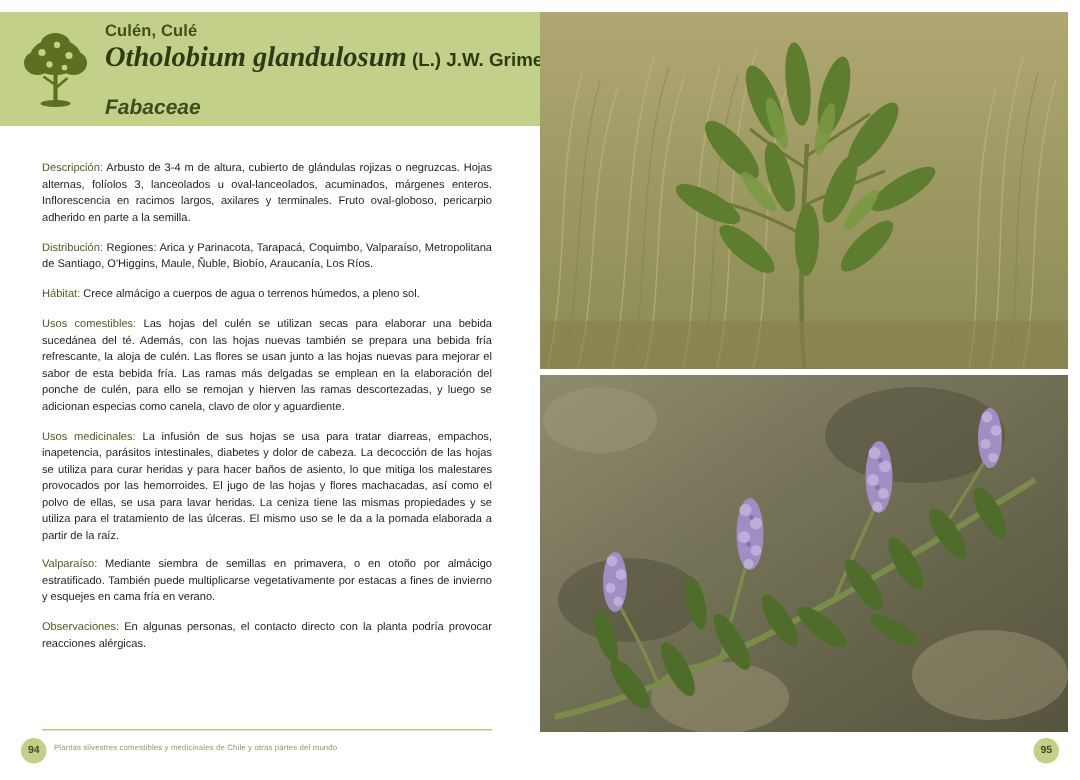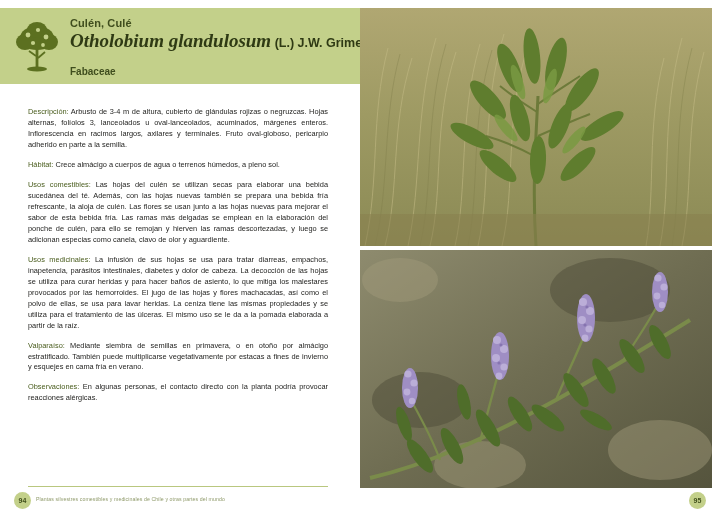--- a/index.html
+++ b/index.html
@@ -60,23 +60,24 @@
     font-size: 19px;
     color: #2f3a14;
   }
   .sci-author {
     font-family: "Liberation Sans", sans-serif;
     font-style: normal;
     font-size: 12.5px;
     color: #2f3a14;
   }
   .family {
-    font-size: 10px;
+    font-size: 14px;
     font-weight: bold;
     color: #3f4d1d;
+    font-style: italic;
   }
 
   
   .text-col {
     position: absolute;
     left: 28px;
     top: 100px;
     width: 300px;
     font-size: 7.4px;
     line-height: 1.48;
@@ -187,20 +188,21 @@
       <div class="common-name">Culén, Culé</div>
       <div class="sci-line">
         <span class="sci-name">Otholobium glandulosum</span><span class="sci-author">&nbsp;</span><span class="sci-author">(L.) J.W. Grimes</span>
       </div>
       <div class="family">Fabaceae</div>
     </div>
   </div>
 
   <div class="text-col">
     <p class="para"><span class="lbl">Descripción:</span><span> Arbusto de 3-4 m de altura, cubierto de glándulas rojizas o negruzcas. Hojas alternas, folíolos 3, lanceolados u oval-lanceolados, acuminados, márgenes enteros. Inflorescencia en racimos largos, axilares y terminales. Fruto oval-globoso, pericarpio adherido en parte a la semilla.</span></p>
+    <p class="para"><span class="lbl">Distribución:</span><span> Regiones: Arica y Parinacota, Tarapacá, Coquimbo, Valparaíso, Metropolitana de Santiago, O'Higgins, Maule, Ñuble, Biobío, Araucanía, Los Ríos.</span></p>
     <p class="para"><span class="lbl">Hábitat:</span><span> Crece almácigo a cuerpos de agua o terrenos húmedos, a pleno sol.</span></p>
     <p class="para"><span class="lbl">Usos comestibles:</span><span> Las hojas del culén se utilizan secas para elaborar una bebida sucedánea del té. Además, con las hojas nuevas también se prepara una bebida fría refrescante, la aloja de culén. Las flores se usan junto a las hojas nuevas para mejorar el sabor de esta bebida fría. Las ramas más delgadas se emplean en la elaboración del ponche de culén, para ello se remojan y hierven las ramas descortezadas, y luego se adicionan especias como canela, clavo de olor y aguardiente.</span></p>
     <p class="para"><span class="lbl">Usos medicinales:</span><span> La infusión de sus hojas se usa para tratar diarreas, empachos, inapetencia, parásitos intestinales, diabetes y dolor de cabeza. La decocción de las hojas se utiliza para curar heridas y para hacer baños de asiento, lo que mitiga los malestares provocados por las hemorroides. El jugo de las hojas y flores machacadas, así como el polvo de ellas, se usa para lavar heridas. La ceniza tiene las mismas propiedades y se utiliza para el tratamiento de las úlceras. El mismo uso se le da a la pomada elaborada a partir de la raíz.</span></p>
     <p class="para"><span class="lbl">Valparaíso:</span><span> Mediante siembra de semillas en primavera, o en otoño por almácigo estratificado. También puede multiplicarse vegetativamente por estacas a fines de invierno y esquejes en cama fría en verano.</span></p>
     <p class="para"><span class="lbl">Observaciones:</span><span> En algunas personas, el contacto directo con la planta podría provocar reacciones alérgicas.</span></p>
   </div>
 
   <div class="photo photo-top">
     <svg viewBox="0 0 352 238" preserveAspectRatio="none" aria-hidden="true">
       <defs>

